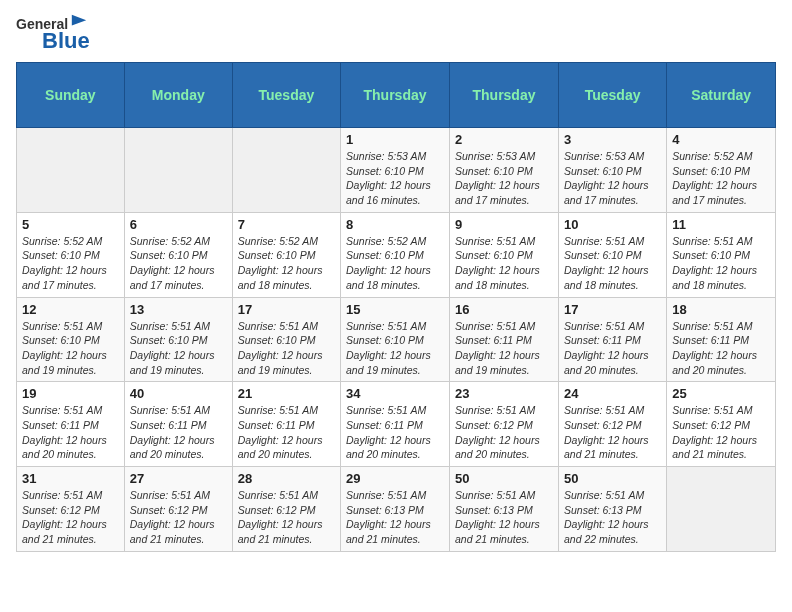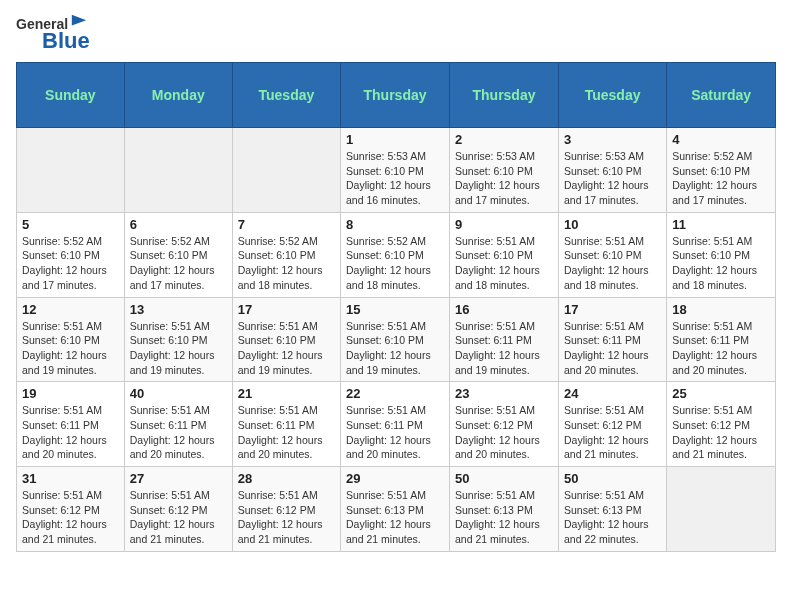--- a/index.html
+++ b/index.html
@@ -70,20 +70,21 @@
     .day-number {
       font-weight: bold;
       font-size: 13px;
       margin-bottom: 2px;
       color: #222;
     }
     .day-info {
       color: #333;
       font-size: 10.5px;
       line-height: 1.4;
+      font-style: italic;
     }
   </style>
 </head>
 <body>
 
 <div class="header">
   <div class="logo">
     <div>
       <div style="display:flex;align-items:center;">
         <span class="logo-general" style="font-size:14px;font-weight:bold;color:#333;">General</span>
@@ -264,21 +265,21 @@
 and 20 minutes.</div>
         </td>
         <td>
           <div class="day-number">21</div>
           <div class="day-info" style="white-space: pre-line;">Sunrise: 5:51 AM
 Sunset: 6:11 PM
 Daylight: 12 hours
 and 20 minutes.</div>
         </td>
         <td>
-          <div class="day-number">22</div>
+          <div class="day-number">34</div>
           <div class="day-info" style="white-space: pre-line;">Sunrise: 5:51 AM
 Sunset: 6:11 PM
 Daylight: 12 hours
 and 20 minutes.</div>
         </td>
         <td>
           <div class="day-number">23</div>
           <div class="day-info" style="white-space: pre-line;">Sunrise: 5:51 AM
 Sunset: 6:12 PM
 Daylight: 12 hours

